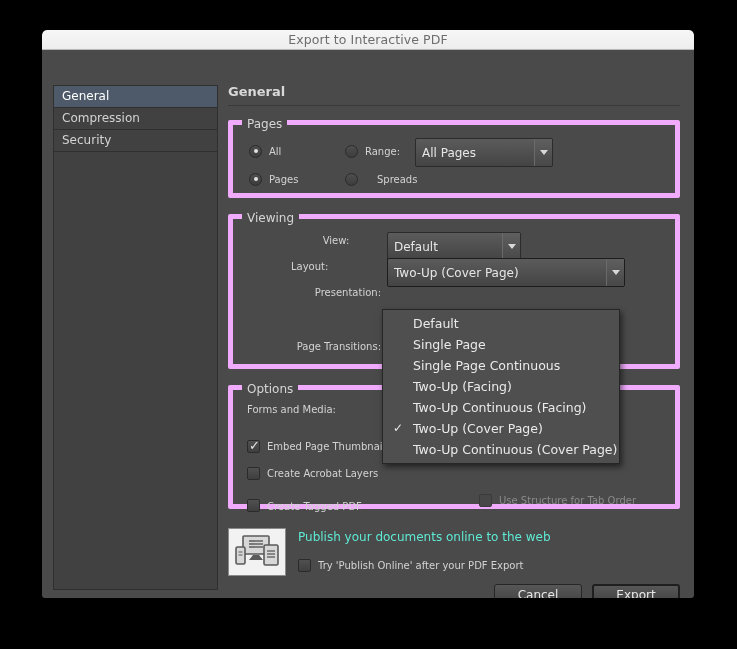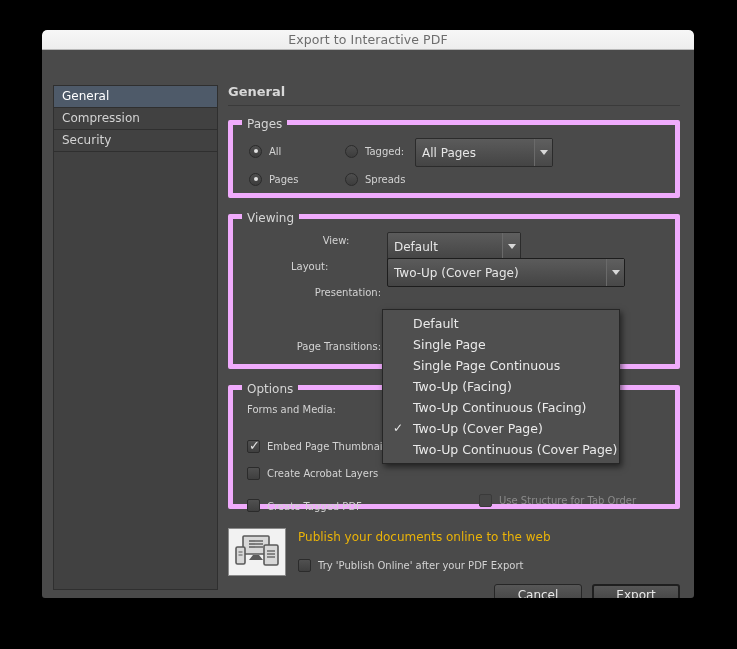--- a/index.html
+++ b/index.html
@@ -179,21 +179,21 @@
     display: flex; align-items: flex-start;
   }
   .publish-icon {
     width: 58px; height: 48px;
     background: #f2f2f2;
     border: 1px solid #8a8a8a;
     flex: 0 0 auto;
     display: flex; align-items: center; justify-content: center;
   }
   .publish-text { padding-left: 12px; padding-top: 2px; }
-  .publish-line { font-size: 12px; color: #eab308; margin-bottom: 9px; }
+  .publish-line { font-size: 12px; color: #5eead4; margin-bottom: 9px; }
 
   
   .buttons {
     position: absolute;
     left: 186px; top: 534px;
     width: 452px;
     display: flex; justify-content: flex-end; gap: 10px;
   }
   .btn {
     width: 88px; height: 22px;
@@ -234,24 +234,24 @@
           <span class="lbl">All</span>
         </div>
 
         <div class="row" style="position:absolute; left:16px; top:42px;">
           <span class="radio on"></span>
           <span class="lbl">Pages</span>
         </div>
 
         <div class="row" style="position:absolute; left:112px; top:14px;">
           <span class="radio"></span>
-          <span class="lbl">Tagged:</span>
-        </div>
-
-        <div class="row" style="position:absolute; left:112px; top:42px;">
+          <span class="lbl">Range:</span>
+        </div>
+
+        <div class="row" style="position:absolute; left:112px; top:42px;gap:12px;">
           <span class="radio"></span>
           <span class="lbl">Spreads</span>
         </div>
 
         <div class="select" style="position:absolute; left:182px; top:13px; width:138px;">
           <span class="val">All Pages</span>
           <span class="arrowbox">
               <span class="caret"></span>
             </span>
         </div>

